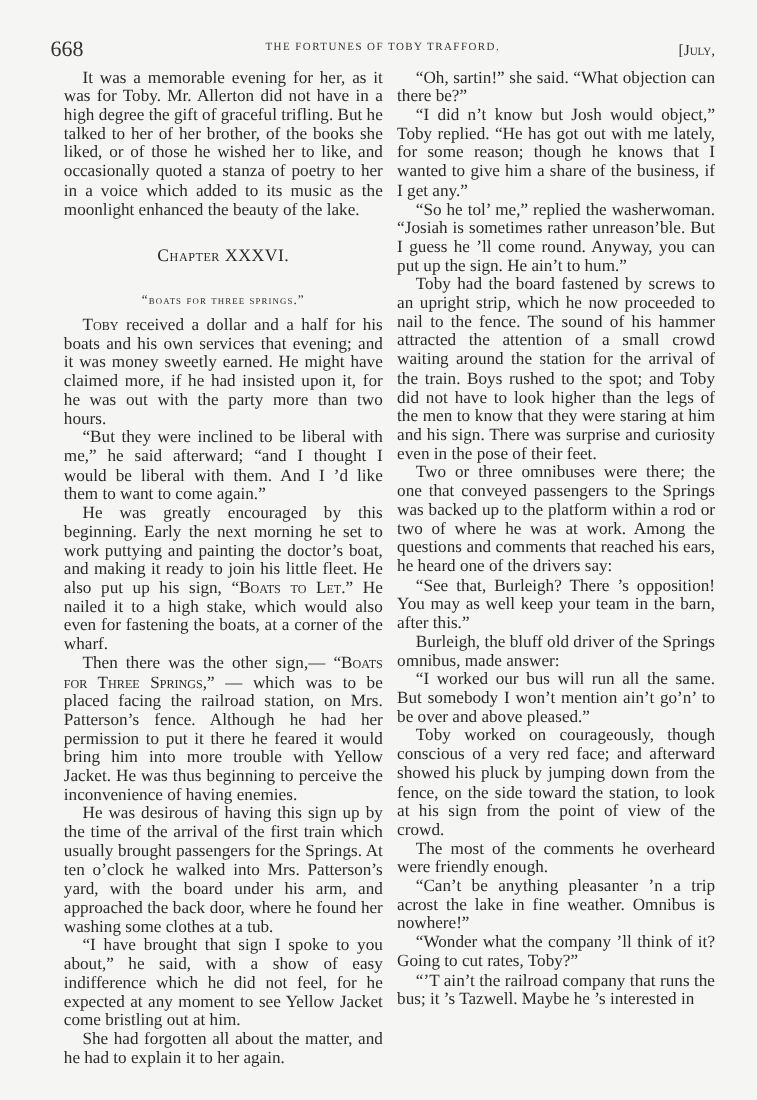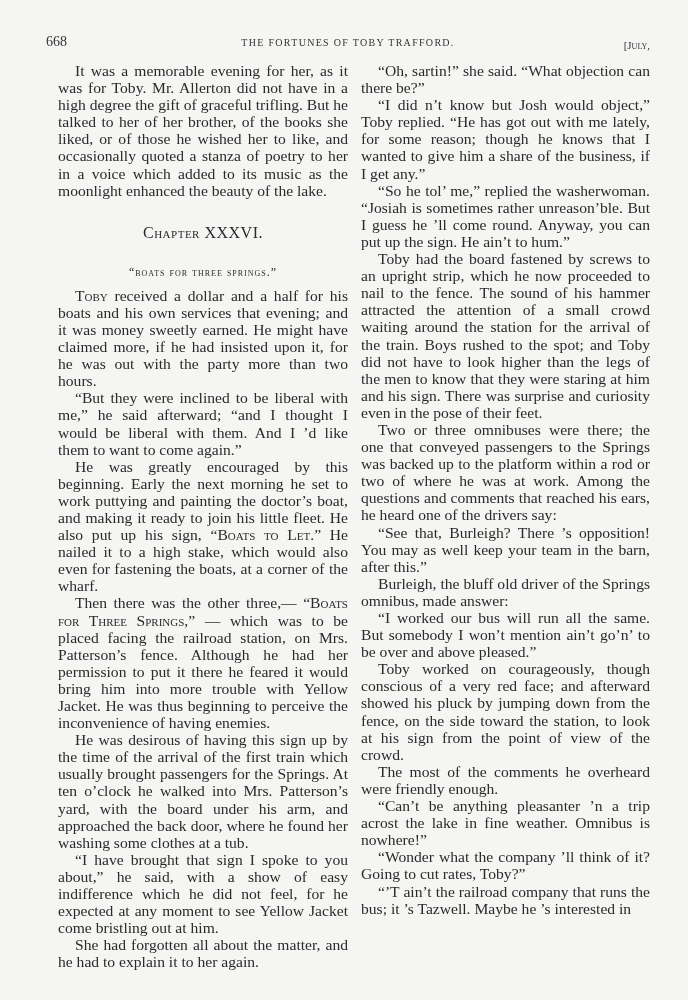--- a/index.html
+++ b/index.html
@@ -19,38 +19,38 @@
       position: absolute;
       top: 34px;
       left: 46px;
       width: 604px;
       height: 22px;
     }
     .page-number {
       position: absolute;
       left: 0;
       top: 0;
-      font-size: 14px;
+      font-size: 20px;
       color: #333;
     }
     .running-title {
       position: absolute;
       left: 0;
       right: 0;
       top: 3px;
       text-align: center;
       font-size: 10px;
       letter-spacing: 1.3px;
       color: #333;
     }
     .running-date {
       position: absolute;
       right: 0;
       top: 5px;
-      font-size: 11px;
+      font-size: 14px;
       font-variant: small-caps;
       color: #333;
     }
     .column {
       position: absolute;
       top: 62px;
       font-size: 15.6px;
       line-height: 17.1px;
       text-align: justify;
       hyphens: manual;
@@ -103,21 +103,21 @@
 
   <p class="chapter-heading">Chapter XXXVI.</p>
   <p class="chapter-subtitle">“boats for three springs.”</p>
 
   <p class="para"><span class="sc">Toby</span><span> received a dollar and a half for his boats and his own services that evening; and it was money sweetly earned. He might have claimed more, if he had insisted upon it, for he was out with the party more than two hours.</span></p>
 
   <p class="para">“But they were inclined to be liberal with me,” he said afterward; “and I thought I would be liberal with them. And I ’d like them to want to come again.”</p>
 
   <p class="para"><span>He was greatly encouraged by this beginning. Early the next morning he set to work puttying and painting the doctor’s boat, and making it ready to join his little fleet. He also put up his sign, “</span><span class="sc">Boats to Let.</span><span>” He nailed it to a high stake, which would also even for fastening the boats, at a corner of the wharf.</span></p>
 
-  <p class="para"><span>Then there was the other three,— “</span><span class="sc">Boats for Three Springs,</span><span>” — which was to be placed facing the railroad station, on Mrs. Patterson’s fence. Although he had her permission to put it there he feared it would bring him into more trouble with Yellow Jacket. He was thus beginning to perceive the inconvenience of having enemies.</span></p>
+  <p class="para"><span>Then there was the other sign,— “</span><span class="sc">Boats for Three Springs,</span><span>” — which was to be placed facing the railroad station, on Mrs. Patterson’s fence. Although he had her permission to put it there he feared it would bring him into more trouble with Yellow Jacket. He was thus beginning to perceive the inconvenience of having enemies.</span></p>
 
   <p class="para">He was desirous of having this sign up by the time of the arrival of the first train which usually brought passengers for the Springs. At ten o’clock he walked into Mrs. Patterson’s yard, with the board under his arm, and approached the back door, where he found her washing some clothes at a tub.</p>
   <p class="para">“I have brought that sign I spoke to you about,” he said, with a show of easy indifference which he did not feel, for he expected at any moment to see Yellow Jacket come bristling out at him.</p>
   <p class="para">She had forgotten all about the matter, and he had to explain it to her again.</p>
 </div>
 
 <div class="column col-right">
   <p class="para">“Oh, sartin!” she said. “What objection can there be?”</p>
   <p class="para">“I did n’t know but Josh would object,” Toby replied. “He has got out with me lately, for some reason; though he knows that I wanted to give him a share of the business, if I get any.”</p>
   <p class="para">“So he tol’ me,” replied the washerwoman. “Josiah is sometimes rather unreason’ble. But I guess he ’ll come round. Anyway, you can put up the sign. He ain’t to hum.”</p>

